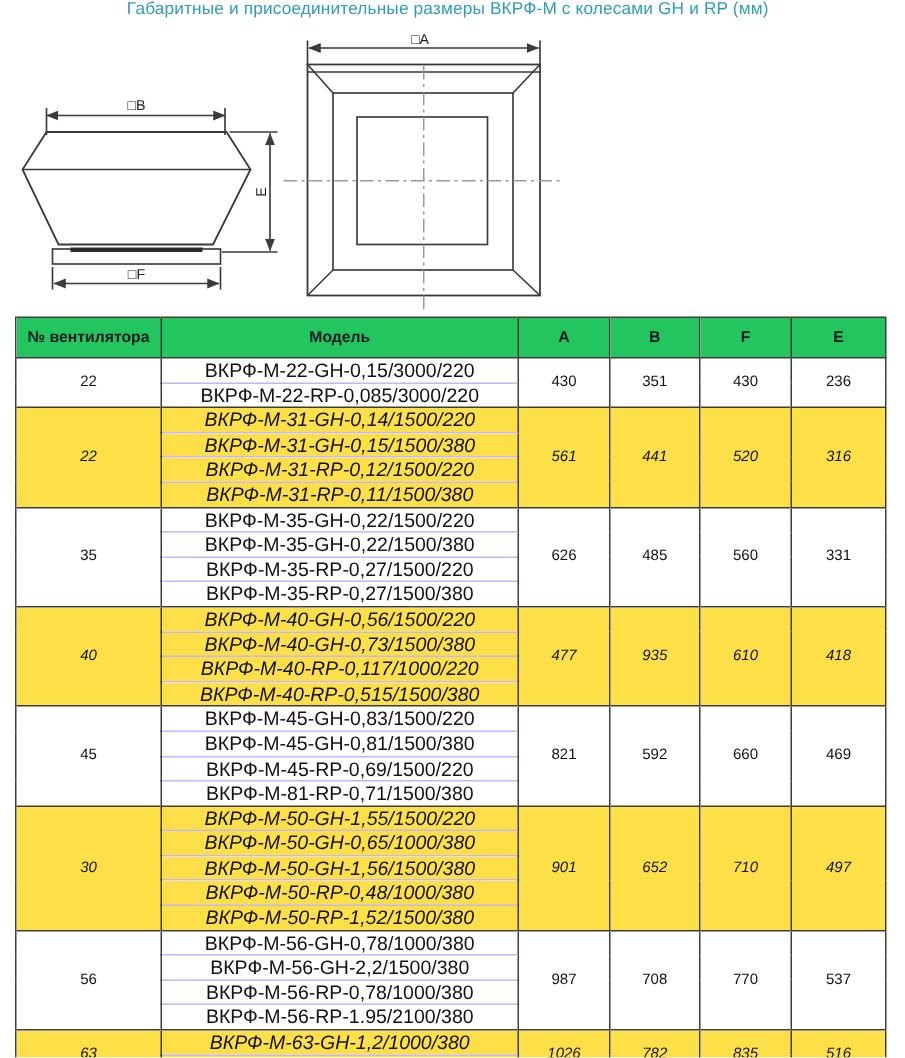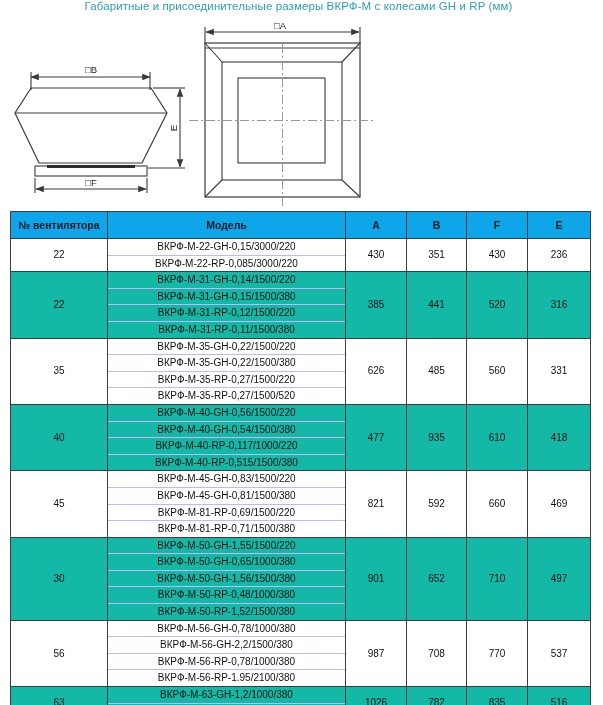--- a/index.html
+++ b/index.html
@@ -7,27 +7,27 @@
         font-family:"Liberation Sans",sans-serif;}
   .title{position:absolute;top:0;left:0;width:560px;padding-left:37px;box-sizing:border-box;
          text-align:center;font-size:11.5px;font-weight:normal;color:#2e9cba;letter-spacing:.1px;}
   svg{position:absolute;left:0;top:22px;}
   svg text{font-family:"Liberation Sans",sans-serif;font-size:9.5px;fill:#222;}
   .dims{position:absolute;left:10px;top:211px;border-collapse:collapse;table-layout:fixed;
         width:580px;font-size:10px;color:#111;}
   .dims th,.dims td{border-left:1px solid #3d3d3d;border-right:1px solid #3d3d3d;
         padding:0;text-align:center;vertical-align:middle;overflow:hidden;white-space:nowrap;}
   .dims{border:1.5px solid #3d3d3d;}
-  .dims th{height:26px;background:#0ea5e9;font-size:10.5px;font-weight:bold;
+  .dims th{height:26px;background:#22c55e;font-size:10.5px;font-weight:bold;
         border-bottom:1.5px solid #3d3d3d;color:#0d1a26;}
   .dims td{height:15.6px;line-height:15.6px;}
-  .dims td.col-model{font-size:10px;}
+  .dims td.col-model{font-size:13px;}
   .dims tr.group-start td{border-top:1.5px solid #3d3d3d;}
   .dims tr:not(.group-start) td.col-model{border-top:1px solid #c4b5fd;}
-  .dims tr.stripe td{background:#14b8a6;}
+  .dims tr.stripe td{background:#fde047;font-style:italic;}
 </style>
 </head>
 <body>
 
 <div id="page">
 
   <div class="title">Габаритные и присоединительные размеры ВКРФ-М с колесами GH и RP (мм)</div>
 
   <svg width="603" height="190" viewBox="0 22 603 190">
     <defs>
@@ -111,21 +111,21 @@
           <td rowspan="2" class="col-dim">351</td>
           <td rowspan="2" class="col-dim">430</td>
           <td rowspan="2" class="col-dim">236</td>
         </tr>
         <tr>
           <td class="col-model">ВКРФ-М-22-RP-0,085/3000/220</td>
         </tr>
         <tr class="stripe group-start">
           <td rowspan="4" class="col-num">22</td>
           <td class="col-model">ВКРФ-М-31-GH-0,14/1500/220</td>
-          <td rowspan="4" class="col-dim">385</td>
+          <td rowspan="4" class="col-dim">561</td>
           <td rowspan="4" class="col-dim">441</td>
           <td rowspan="4" class="col-dim">520</td>
           <td rowspan="4" class="col-dim">316</td>
         </tr>
         <tr class="stripe">
           <td class="col-model">ВКРФ-М-31-GH-0,15/1500/380</td>
         </tr>
         <tr class="stripe">
           <td class="col-model">ВКРФ-М-31-RP-0,12/1500/220</td>
         </tr>
@@ -140,52 +140,52 @@
           <td rowspan="4" class="col-dim">560</td>
           <td rowspan="4" class="col-dim">331</td>
         </tr>
         <tr>
           <td class="col-model">ВКРФ-М-35-GH-0,22/1500/380</td>
         </tr>
         <tr>
           <td class="col-model">ВКРФ-М-35-RP-0,27/1500/220</td>
         </tr>
         <tr>
-          <td class="col-model">ВКРФ-М-35-RP-0,27/1500/520</td>
+          <td class="col-model">ВКРФ-М-35-RP-0,27/1500/380</td>
         </tr>
         <tr class="stripe group-start">
           <td rowspan="4" class="col-num">40</td>
           <td class="col-model">ВКРФ-М-40-GH-0,56/1500/220</td>
           <td rowspan="4" class="col-dim">477</td>
           <td rowspan="4" class="col-dim">935</td>
           <td rowspan="4" class="col-dim">610</td>
           <td rowspan="4" class="col-dim">418</td>
         </tr>
         <tr class="stripe">
-          <td class="col-model">ВКРФ-М-40-GH-0,54/1500/380</td>
+          <td class="col-model">ВКРФ-М-40-GH-0,73/1500/380</td>
         </tr>
         <tr class="stripe">
           <td class="col-model">ВКРФ-М-40-RP-0,117/1000/220</td>
         </tr>
         <tr class="stripe">
           <td class="col-model">ВКРФ-М-40-RP-0,515/1500/380</td>
         </tr>
         <tr class="group-start">
           <td rowspan="4" class="col-num">45</td>
           <td class="col-model">ВКРФ-М-45-GH-0,83/1500/220</td>
           <td rowspan="4" class="col-dim">821</td>
           <td rowspan="4" class="col-dim">592</td>
           <td rowspan="4" class="col-dim">660</td>
           <td rowspan="4" class="col-dim">469</td>
         </tr>
         <tr>
           <td class="col-model">ВКРФ-М-45-GH-0,81/1500/380</td>
         </tr>
         <tr>
-          <td class="col-model">ВКРФ-М-81-RP-0,69/1500/220</td>
+          <td class="col-model">ВКРФ-М-45-RP-0,69/1500/220</td>
         </tr>
         <tr>
           <td class="col-model">ВКРФ-М-81-RP-0,71/1500/380</td>
         </tr>
         <tr class="stripe group-start">
           <td rowspan="5" class="col-num">30</td>
           <td class="col-model">ВКРФ-М-50-GH-1,55/1500/220</td>
           <td rowspan="5" class="col-dim">901</td>
           <td rowspan="5" class="col-dim">652</td>
           <td rowspan="5" class="col-dim">710</td>

